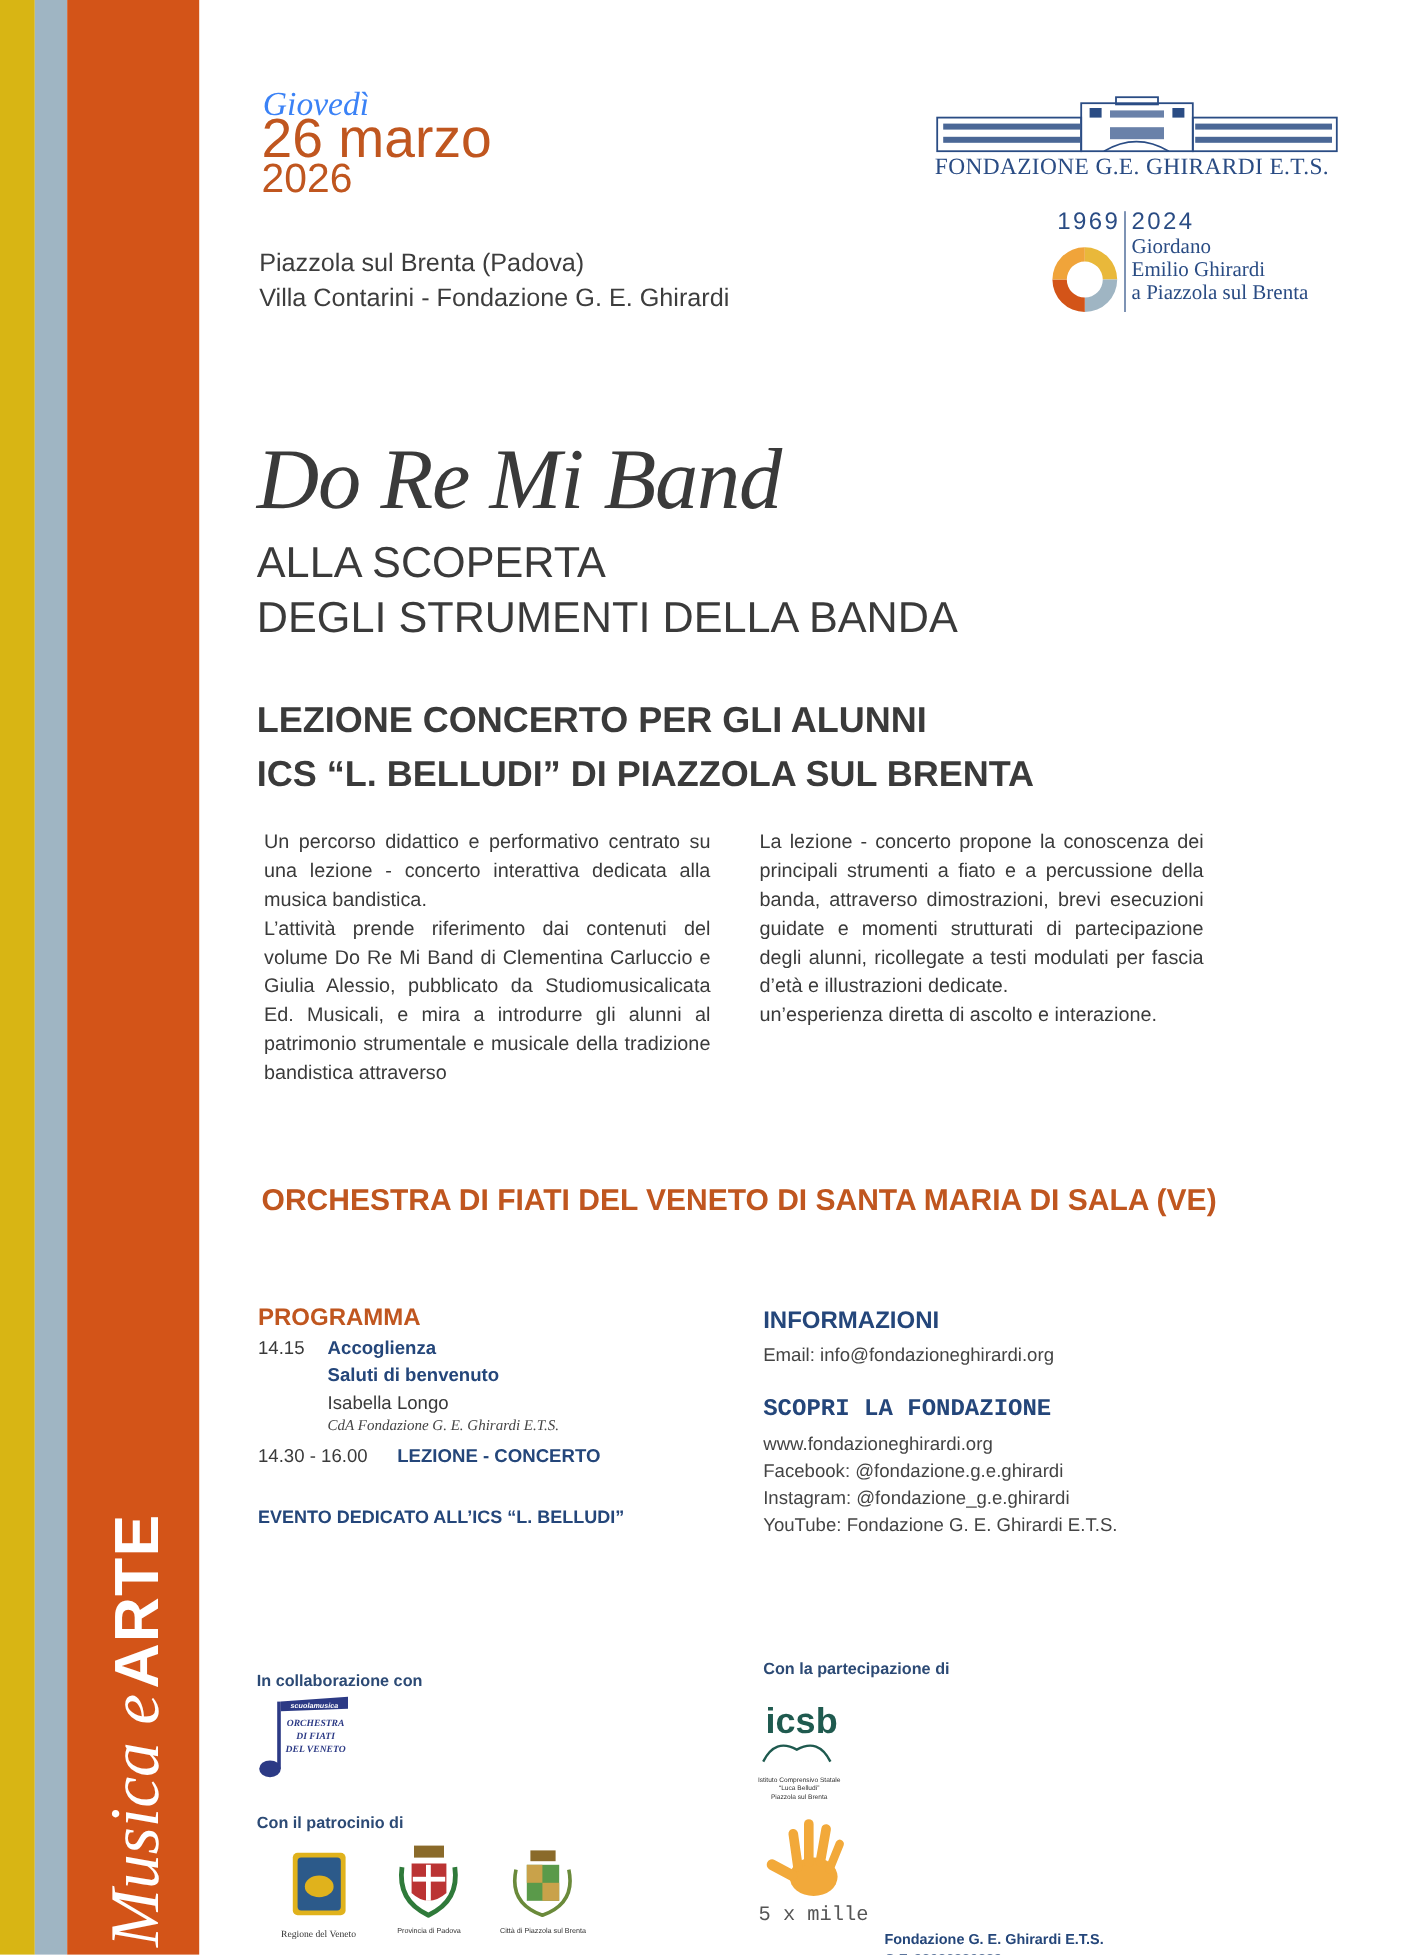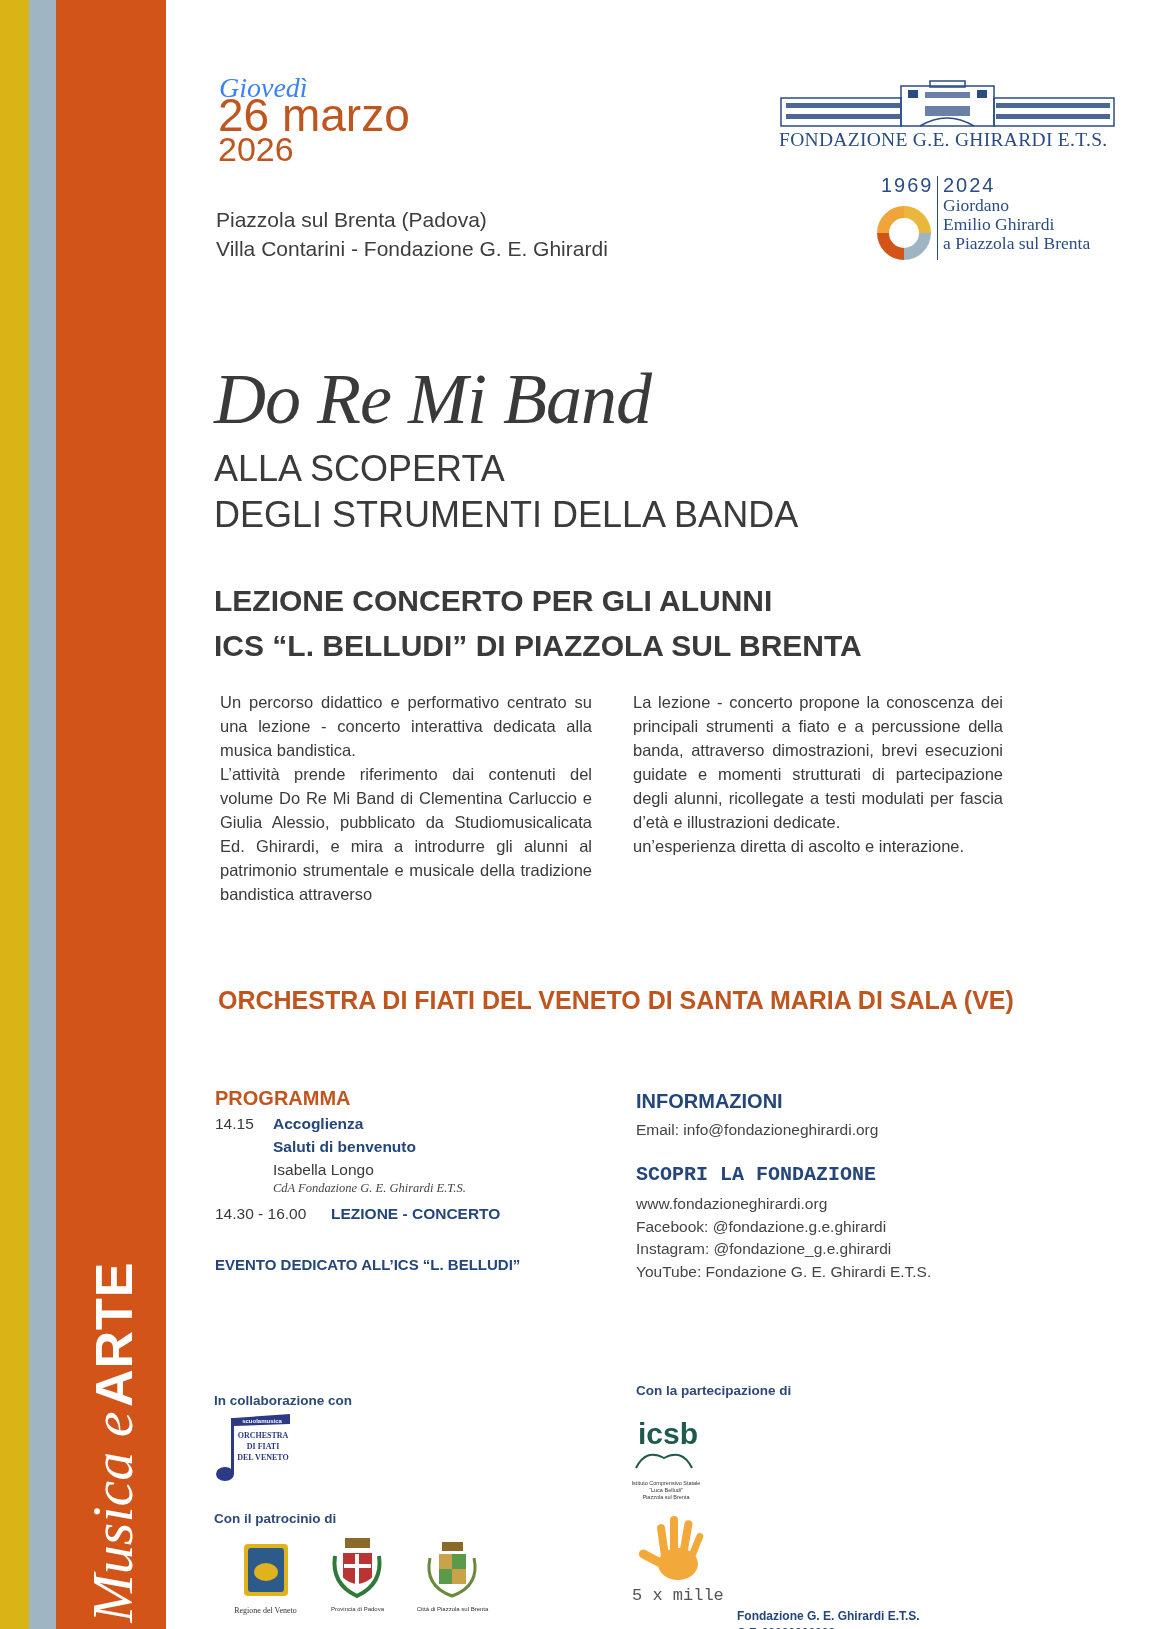--- a/index.html
+++ b/index.html
@@ -149,21 +149,21 @@
   <div>ALLA SCOPERTA</div>
   <div>DEGLI STRUMENTI DELLA BANDA</div>
 </div>
 <div class="abs lesson">
   <div>LEZIONE CONCERTO PER GLI ALUNNI</div>
   <div>ICS “L. BELLUDI” DI PIAZZOLA SUL BRENTA</div>
 </div>
 
 <div class="abs body-col body-left">
   <p>Un percorso didattico e performativo centrato su una lezione - concerto interattiva dedicata alla musica bandistica.</p>
-  <p>L’attività prende riferimento dai contenuti del volume Do Re Mi Band di Clementina Carluccio e Giulia Alessio, pubblicato da Studiomusicalicata Ed. Ghirardi, e mira a introdurre gli alunni al patrimonio strumentale e musicale della tradizione bandistica attraverso</p>
+  <p>L’attività prende riferimento dai contenuti del volume Do Re Mi Band di Clementina Carluccio e Giulia Alessio, pubblicato da Studiomusicalicata Ed. Musicali, e mira a introdurre gli alunni al patrimonio strumentale e musicale della tradizione bandistica attraverso</p>
 </div>
 <div class="abs body-col body-right">
   <p>La lezione - concerto propone la conoscenza dei principali strumenti a fiato e a percussione della banda, attraverso dimostrazioni, brevi esecuzioni guidate e momenti strutturati di partecipazione degli alunni, ricollegate a testi modulati per fascia d’età e illustrazioni dedicate.</p>
   <p>un’esperienza diretta di ascolto e interazione.</p>
 </div>
 
 <div class="abs curated">
   <div>ORCHESTRA DI FIATI DEL VENETO DI SANTA MARIA DI SALA (VE)</div>
 </div>
 
@@ -193,21 +193,21 @@
 <div class="abs info-email">Email: info@fondazioneghirardi.org</div>
 <div class="abs discover-head">SCOPRI LA FONDAZIONE</div>
 <div class="abs discover-list">
   <div>www.fondazioneghirardi.org</div>
   <div>Facebook: @fondazione.g.e.ghirardi</div>
   <div>Instagram: @fondazione_g.e.ghirardi</div>
   <div>YouTube: Fondazione G. E. Ghirardi E.T.S.</div>
 </div>
 
 <div class="abs small-head collab-head">In collaborazione con</div>
-<div class="logo-box" style="left:214px; top:1412px; width:80px; height:72px;">
+<div class="logo-box" style="left:214px; top:1412px; width:80px; height:72px;font-style:italic;">
   <svg width="80" height="72" viewBox="0 0 80 72">
     <ellipse cx="11" cy="62" rx="9" ry="7" fill="#2c3a85"></ellipse>
     <rect x="17" y="6" width="3" height="56" fill="#2c3a85"></rect>
     <path d="M20 6 L76 2 L76 12 L20 14 Z" fill="#2c3a85"></path>
     <text x="48" y="11" font-size="6" fill="#fff" text-anchor="middle" font-family="Liberation Sans, sans-serif" font-weight="bold">scuolamusica</text>
     <text x="49" y="26" font-size="8" fill="#2c3a85" text-anchor="middle" font-family="Liberation Serif, serif" font-weight="bold">ORCHESTRA</text>
     <text x="49" y="37" font-size="8" fill="#2c3a85" text-anchor="middle" font-family="Liberation Serif, serif" font-weight="bold">DI FIATI</text>
     <text x="49" y="48" font-size="8" fill="#2c3a85" text-anchor="middle" font-family="Liberation Serif, serif" font-weight="bold">DEL VENETO</text>
   </svg>
 </div>

